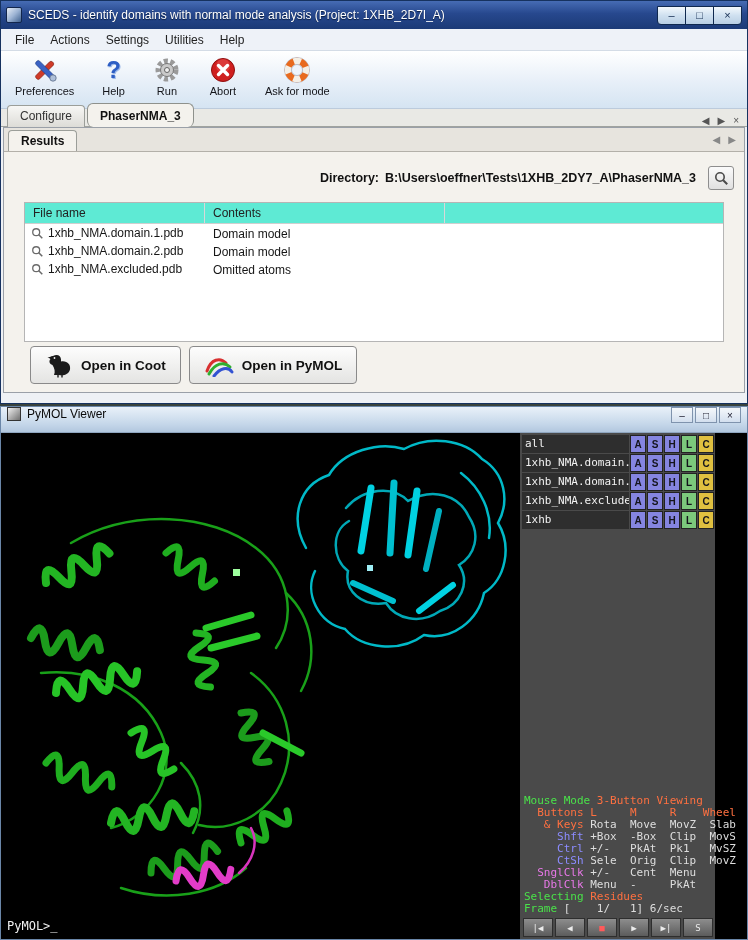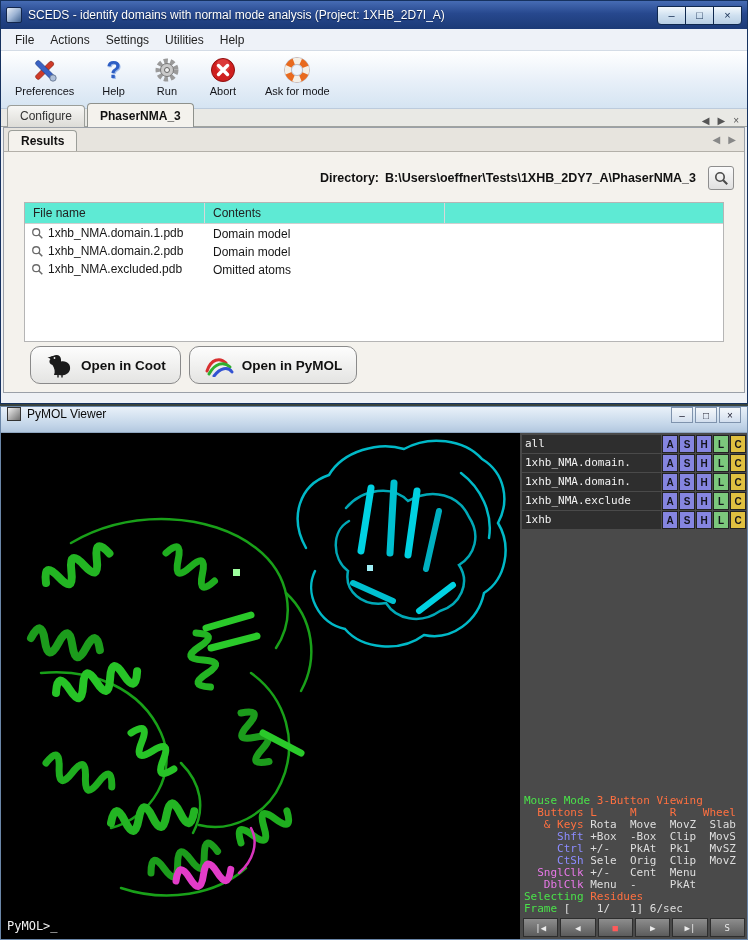--- a/index.html
+++ b/index.html
@@ -42,21 +42,21 @@
   .tool .tlabel { font-size:11px; color:#14151a; }
   .help-q { font-size:24px; font-weight:bold; color:#2d5ec4; line-height:28px;
     text-shadow:1px 1px 0 #9db9e8; }
 
   .tabbar { height:18px; background:#e9e9e5; border-bottom:1px solid #a0a39f;
     display:flex; align-items:flex-end; padding-left:6px; position:relative; }
   .tab { font-size:12px; color:#333; padding:3px 12px 4px 12px; margin-right:2px;
     background:linear-gradient(#f7f7f5,#dddcd7); border:1px solid #9b9e99; border-bottom:none;
     border-radius:4px 4px 0 0; position:relative; top:1px; }
   .tab.active { background:#f4f2ed; font-weight:bold; color:#111; padding-top:5px; top:1px;
-    border-color:#8e918c; }
+    border-color:#8e918c;border-radius:6px; }
   .tab-nav { position:absolute; right:8px; top:6px; display:flex; gap:8px; color:#555;
     font-size:10px; }
   .tab-nav span { cursor:default; }
 
   .pane { margin:0 2px 2px 2px; border:1px solid #9aa0a8; background:#f4f2ed;
     height:266px; position:relative; }
   .subtabrow { height:24px; background:#e7e4de; border-bottom:1px solid #b3b0a9;
     display:flex; align-items:center; padding-left:4px; position:relative; }
   .subtab { font-size:12px; color:#111; padding:3px 12px; background:#f4f2ed;
     border:1px solid #9b9e99; border-bottom:none; border-radius:4px 4px 0 0; position:relative; top:1px; font-weight:bold; }
@@ -74,42 +74,42 @@
   .ft-c1 { width:180px; border-right:1px solid #d8d8d8; }
   .ft-c2 { width:240px; border-right:1px solid #d8d8d8; }
   .ft-c3 { flex:1; }
   .ft-row { display:flex; height:18px; align-items:center; }
   .ft-row .ft-c1 { display:flex; align-items:center; gap:4px; padding-left:6px; border-right:none;text-align:right; }
   .ft-row .ft-c2 { padding-left:8px; border-right:none; }
   .ft-row span { font-size:12px; color:#161616; white-space:nowrap; }
 
   .action-row { position:absolute; left:26px; bottom:8px; display:flex; gap:8px; }
   .action-btn { height:38px; display:flex; align-items:center; gap:8px; padding:0 14px;
-    border:1px solid #8a8a8a; border-radius:10px;
+    border:1px solid #8a8a8a; border-radius:4px;
     background:linear-gradient(#fdfdfd,#e4e4e2); font-size:13.5px; font-weight:bold; color:#111;
     font-family:"Liberation Sans", sans-serif; }
 
   
   .pymol { left:0; top:406px; width:748px; height:534px; border:1px solid #6a86a8; background:#000; }
   .ptitlebar { height:26px; display:flex; padding:0 6px;
     background:linear-gradient(#e9f1f9,#c4d6e9 70%, #b2c7de); border-bottom:1px solid #8fa6c0; }
   .ptitlebar .ptitle { font-size:12px; color:#0a0a0a; margin-left:6px; flex:1; }
   .picon { width:14px; height:14px; background:linear-gradient(135deg,#f0f0f0,#707070);
     border:1px solid #333; }
   .pbtn { width:22px; height:16px; display:flex; align-items:center; justify-content:center;
     background:linear-gradient(#f5f8fb,#d3dfee); border:1px solid #7f93ad; color:#223; font-size:10px;
     margin-left:2px; }
 
   .pbody { display:flex; height:506px; }
   .viewport { width:519px; position:relative; background:#000; }
   .viewport svg.mol { position:absolute; left:0; top:0; }
   .prompt { position:absolute; left:6px; bottom:6px; color:#f0f0f0;
     font-family:"DejaVu Sans Mono", monospace; font-size:12px; }
 
-  .sidepanel { width:227px; background:#4a4a4a; display:flex; flex-direction:column; padding:2px 1px 2px 2px; }
+  .sidepanel { width:195px; background:#4a4a4a; display:flex; flex-direction:column; padding:2px 1px 2px 2px; }
   .obj-row { display:flex; height:18px; margin-bottom:1px; gap:1px; }
   .obj-name { flex:1; background:#2e2e2e; color:#f2f2f2; font-family:"DejaVu Sans Mono", monospace;
     font-size:11px; line-height:18px; padding-left:3px; white-space:nowrap; overflow:hidden; }
   .ob { width:16px; display:flex; align-items:center; justify-content:center;
     font-size:10px; font-weight:bold; color:#14141c; border:1px solid #222; }
   .ob-a, .ob-s, .ob-h { background:#8585e0; }
   .ob-l { background:#7cc87c; }
   .ob-c { background:#e0c040; }
 
   .spacer { flex:1; }

